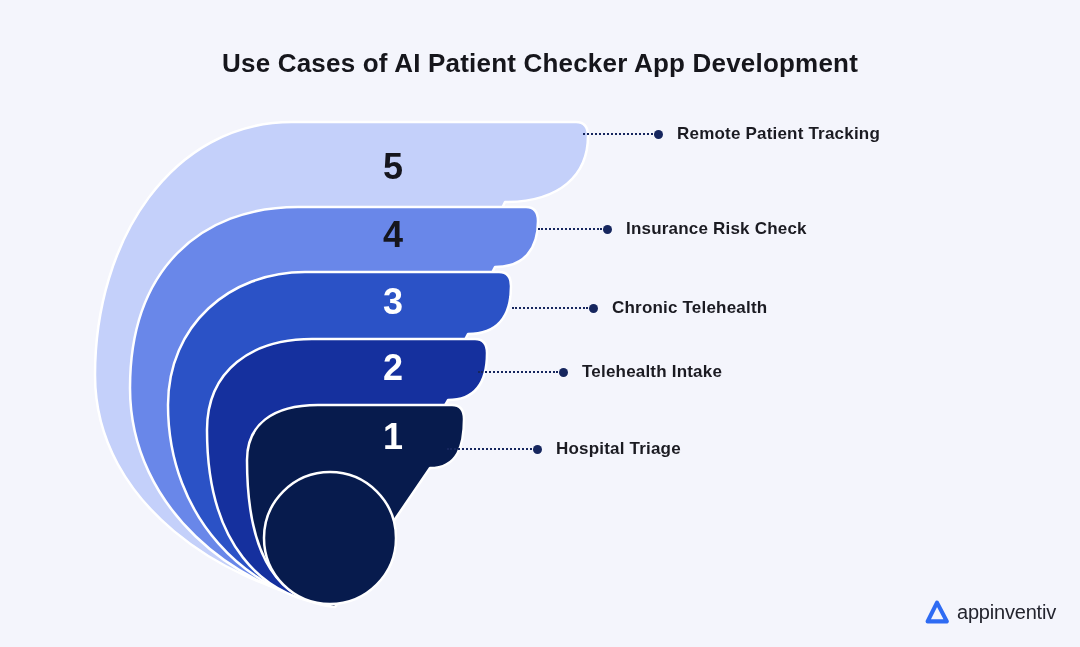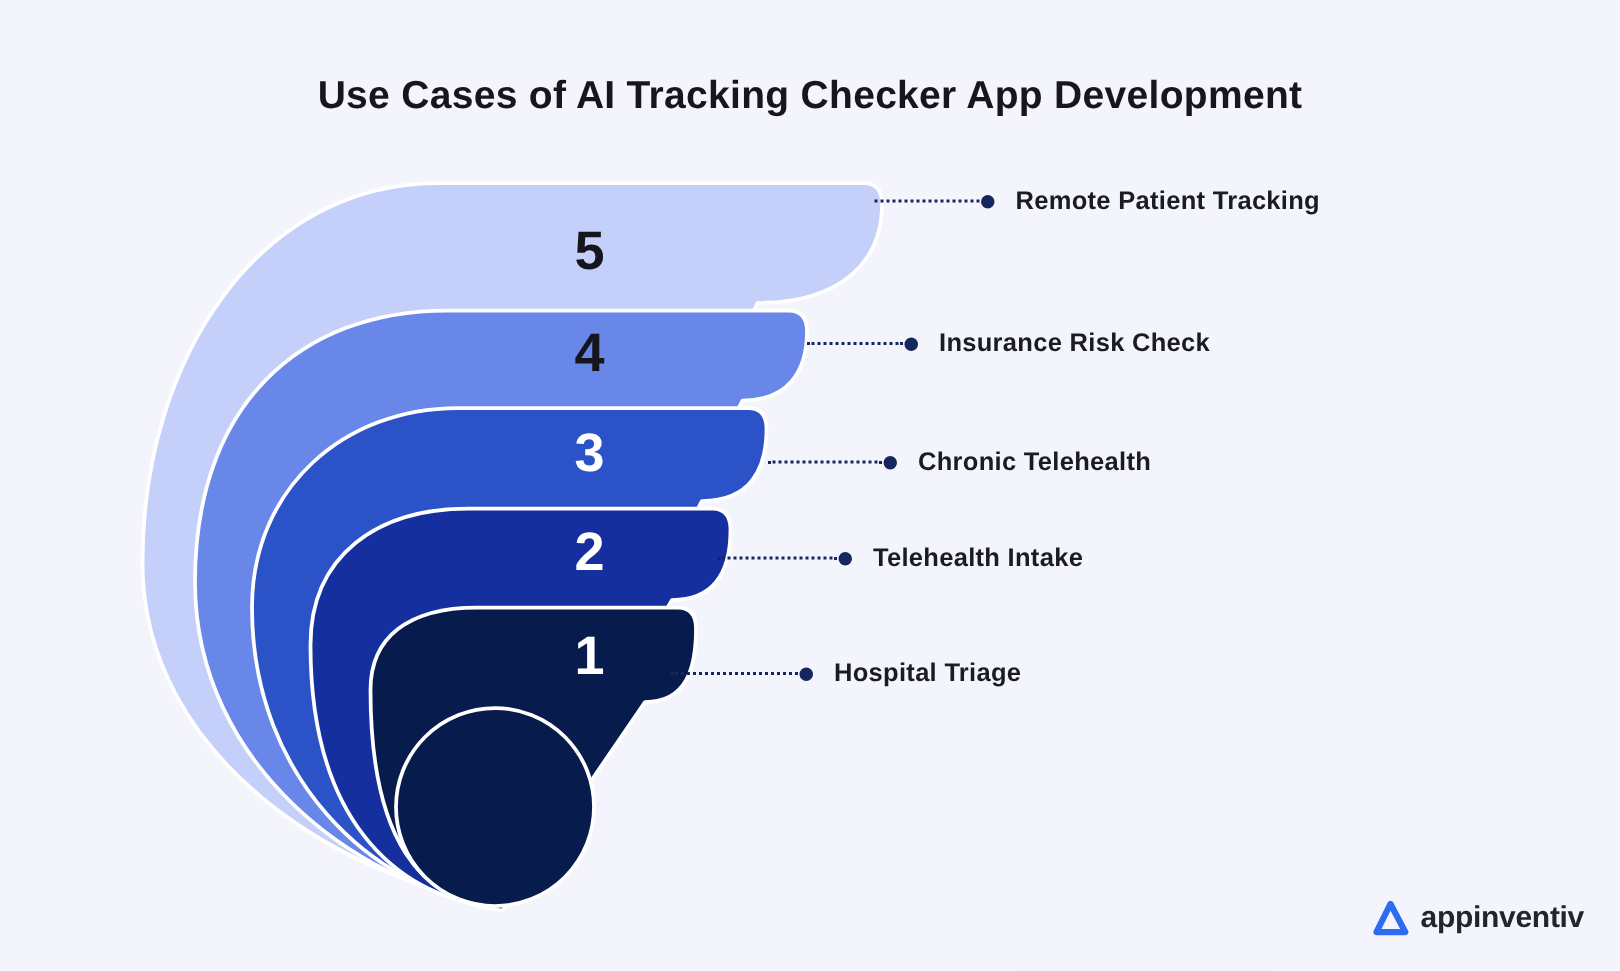--- a/index.html
+++ b/index.html
@@ -44,28 +44,28 @@
   .lbl{
     margin-left:14px;
     font-size:17px;font-weight:700;color:#1b1b22;
     white-space:nowrap;letter-spacing:.2px;
   }
   .logo{
     position:absolute;right:24px;bottom:20px;
     display:flex;align-items:center;gap:5px;
   }
   .logo-tri{stroke:var(--logo);fill:none;stroke-width:4.4;stroke-linejoin:round;stroke-linecap:round;}
-  .logo-text{font-size:20px;font-weight:700;color:#23242e;letter-spacing:-.2px;}
+  .logo-text{font-size:20px;font-weight:400;color:#23242e;letter-spacing:-.2px;}
 </style>
 </head>
 <body>
 
 <div class="canvas">
 
-  <div class="title">Use Cases of AI Tracking Checker App Development</div>
+  <div class="title">Use Cases of AI Patient Checker App Development</div>
 
   <svg class="fan" width="1080" height="647" viewBox="0 0 1080 647">
     <path d="M 315 598 C 232 584, 95 508, 95 375 C 95 240, 172 122, 292 122
              L 576 122 Q 588 122, 588 136 C 588 175, 560 202, 505 202 L 315 598 Z" fill="#c4d0fa"></path>
     <path d="M 320 601 C 242 589, 130 512, 130 388 C 130 270, 200 207, 298 207
              L 526 207 Q 538 207, 538 221 C 538 248, 525 267, 495 267 L 320 601 Z" fill="#6987e9"></path>
     <path d="M 325 603 C 250 593, 168 520, 168 405 C 168 325, 230 272, 305 272
              L 499 272 Q 511 272, 511 286 C 511 313, 500 334, 468 334 L 325 603 Z" fill="#2b52c6"></path>
     <path d="M 330 605 C 262 597, 207 545, 207 430 C 207 370, 252 339, 312 339
              L 475 339 Q 487 339, 487 353 C 487 379, 478 400, 448 400 L 330 605 Z" fill="#15309e"></path>

